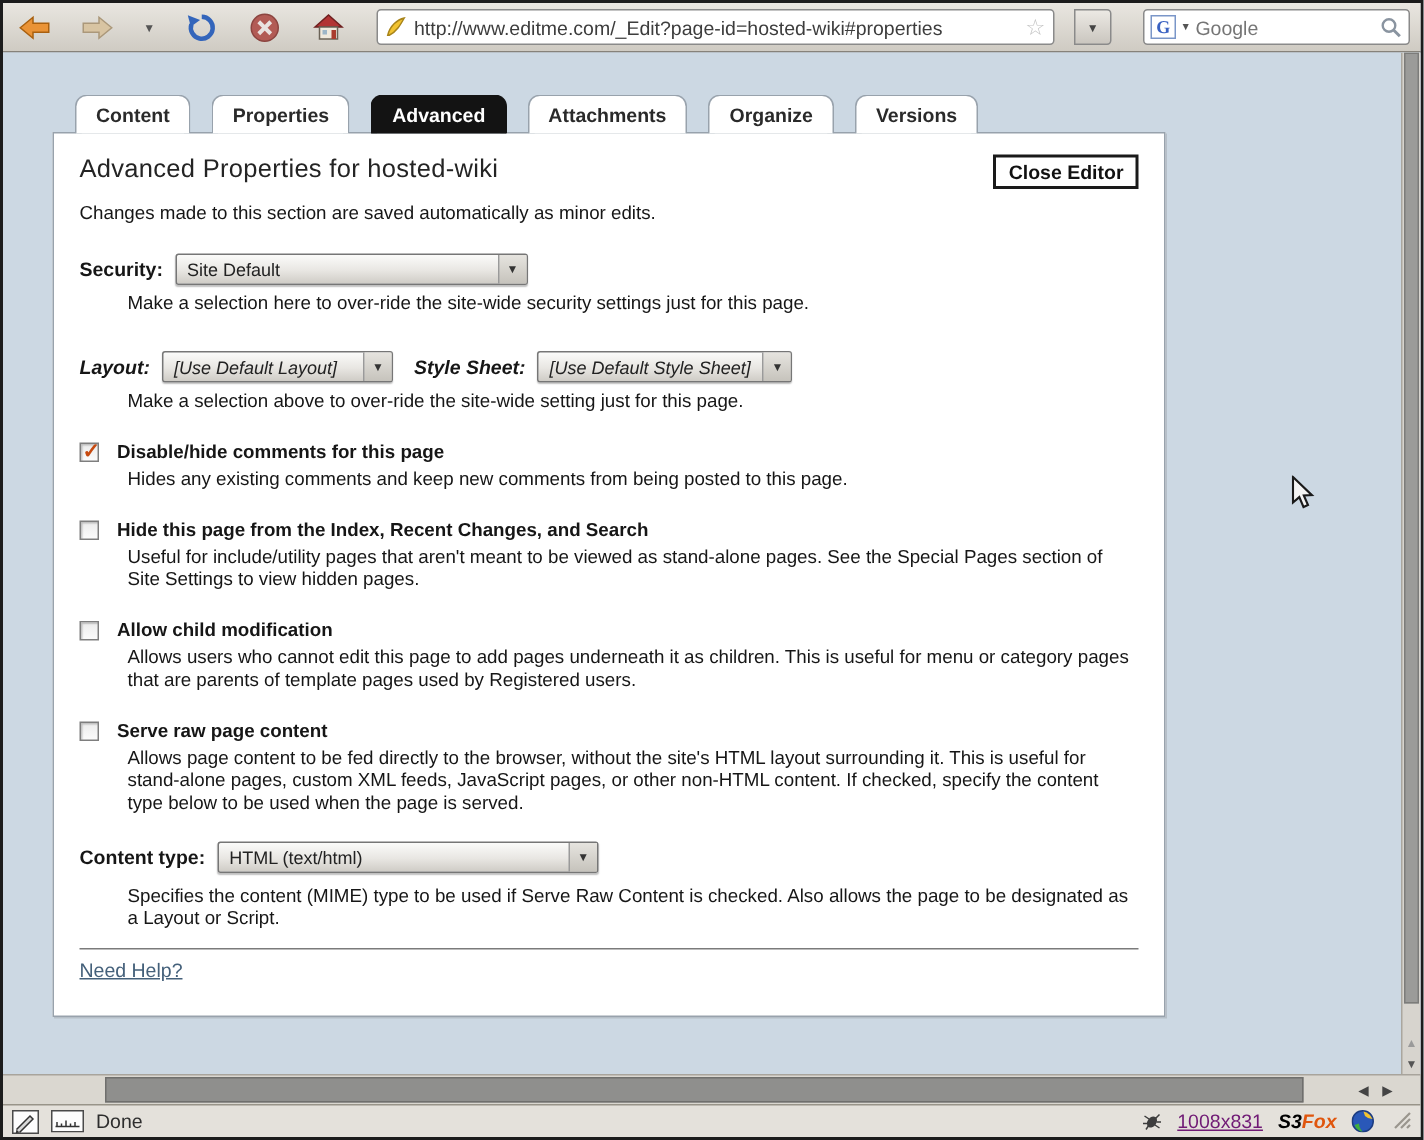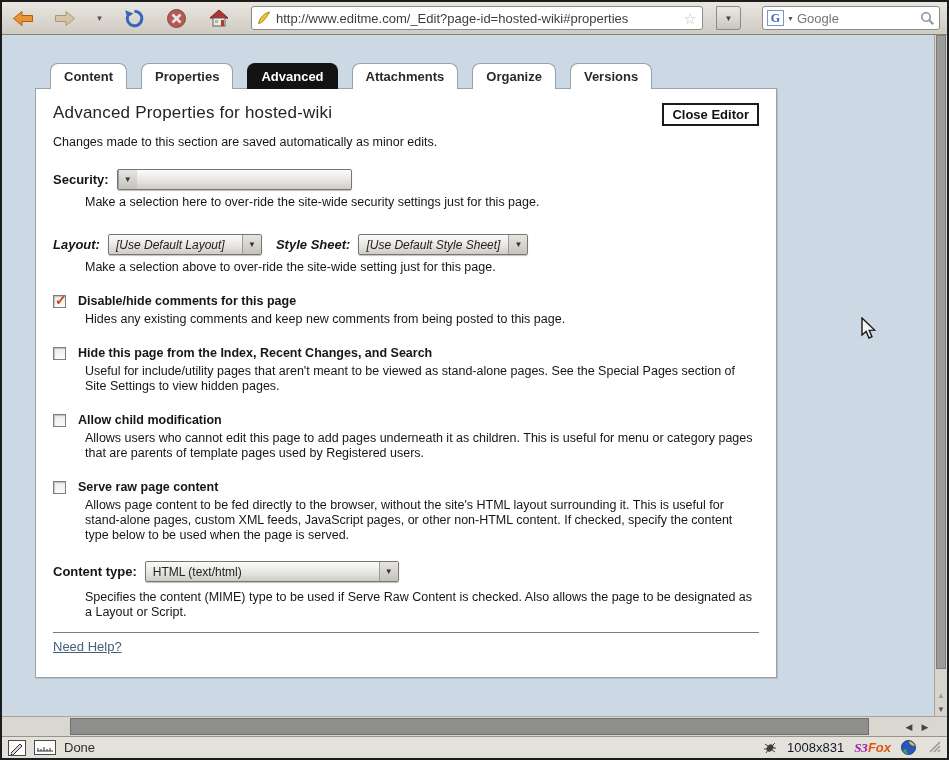--- a/index.html
+++ b/index.html
@@ -99,23 +99,23 @@
     border:1px solid #6f6f6d; }
   .harrow { width:16px; display:flex; align-items:center; justify-content:center; font-size:9px;
     color:#444; }
   .hcorner { width:14px; }
 
   
   .statusbar { height:22px; flex:0 0 22px; background:#e4e1db; border-top:1px solid #989489;
     display:flex; align-items:center; padding:0 6px; gap:8px; font-size:13px; color:#2d2d2d; }
   .sicon { display:flex; align-items:center; justify-content:center; }
   .sb-right { margin-left:auto; display:flex; align-items:center; gap:10px; }
-  .res { font-size:13px; color:#0f172a; }
+  .res { font-size:13px; color:#701a75;text-decoration:underline; }
   .s3fox { font-weight:bold; font-style:italic; font-size:13px; }
-  .s3fox .s3 { color:#a21caf;font-family:Liberation Serif, serif; }
+  .s3fox .s3 { color:#000000; }
   .s3fox .fox { color:#e0560e; }
   .grip { margin-left:2px; }
 
   .cursor { position:absolute; left:858px; top:315px; z-index:40; pointer-events:none; }
 </style>
 </head>
 <body>
 
 <div class="window">
 
@@ -188,20 +188,21 @@
           <div class="page-title">Advanced Properties for hosted-wiki</div>
           <button class="close-btn">Close Editor</button>
         </div>
 
         <div class="subtitle">Changes made to this section are saved automatically as minor edits.</div>
 
         
         <div class="field-row" style="margin-top:20px;">
           <span class="lbl">Security:</span>
           <span class="dropdown" style="width:235px; margin-left:8px;">
+            <span class="val">Site Default</span>
             <span class="arr"></span>
           </span>
         </div>
         <div class="help" style="margin-top:5px;">Make a selection here to over-ride the site-wide security settings just for this page.</div>
 
         
         <div class="field-row" style="margin-top:24px;font-style:italic;">
           <span class="lbl">Layout:</span>
           <span class="dropdown" style="width:154px; margin-left:8px;">
             <span class="val">[Use Default Layout]</span>

